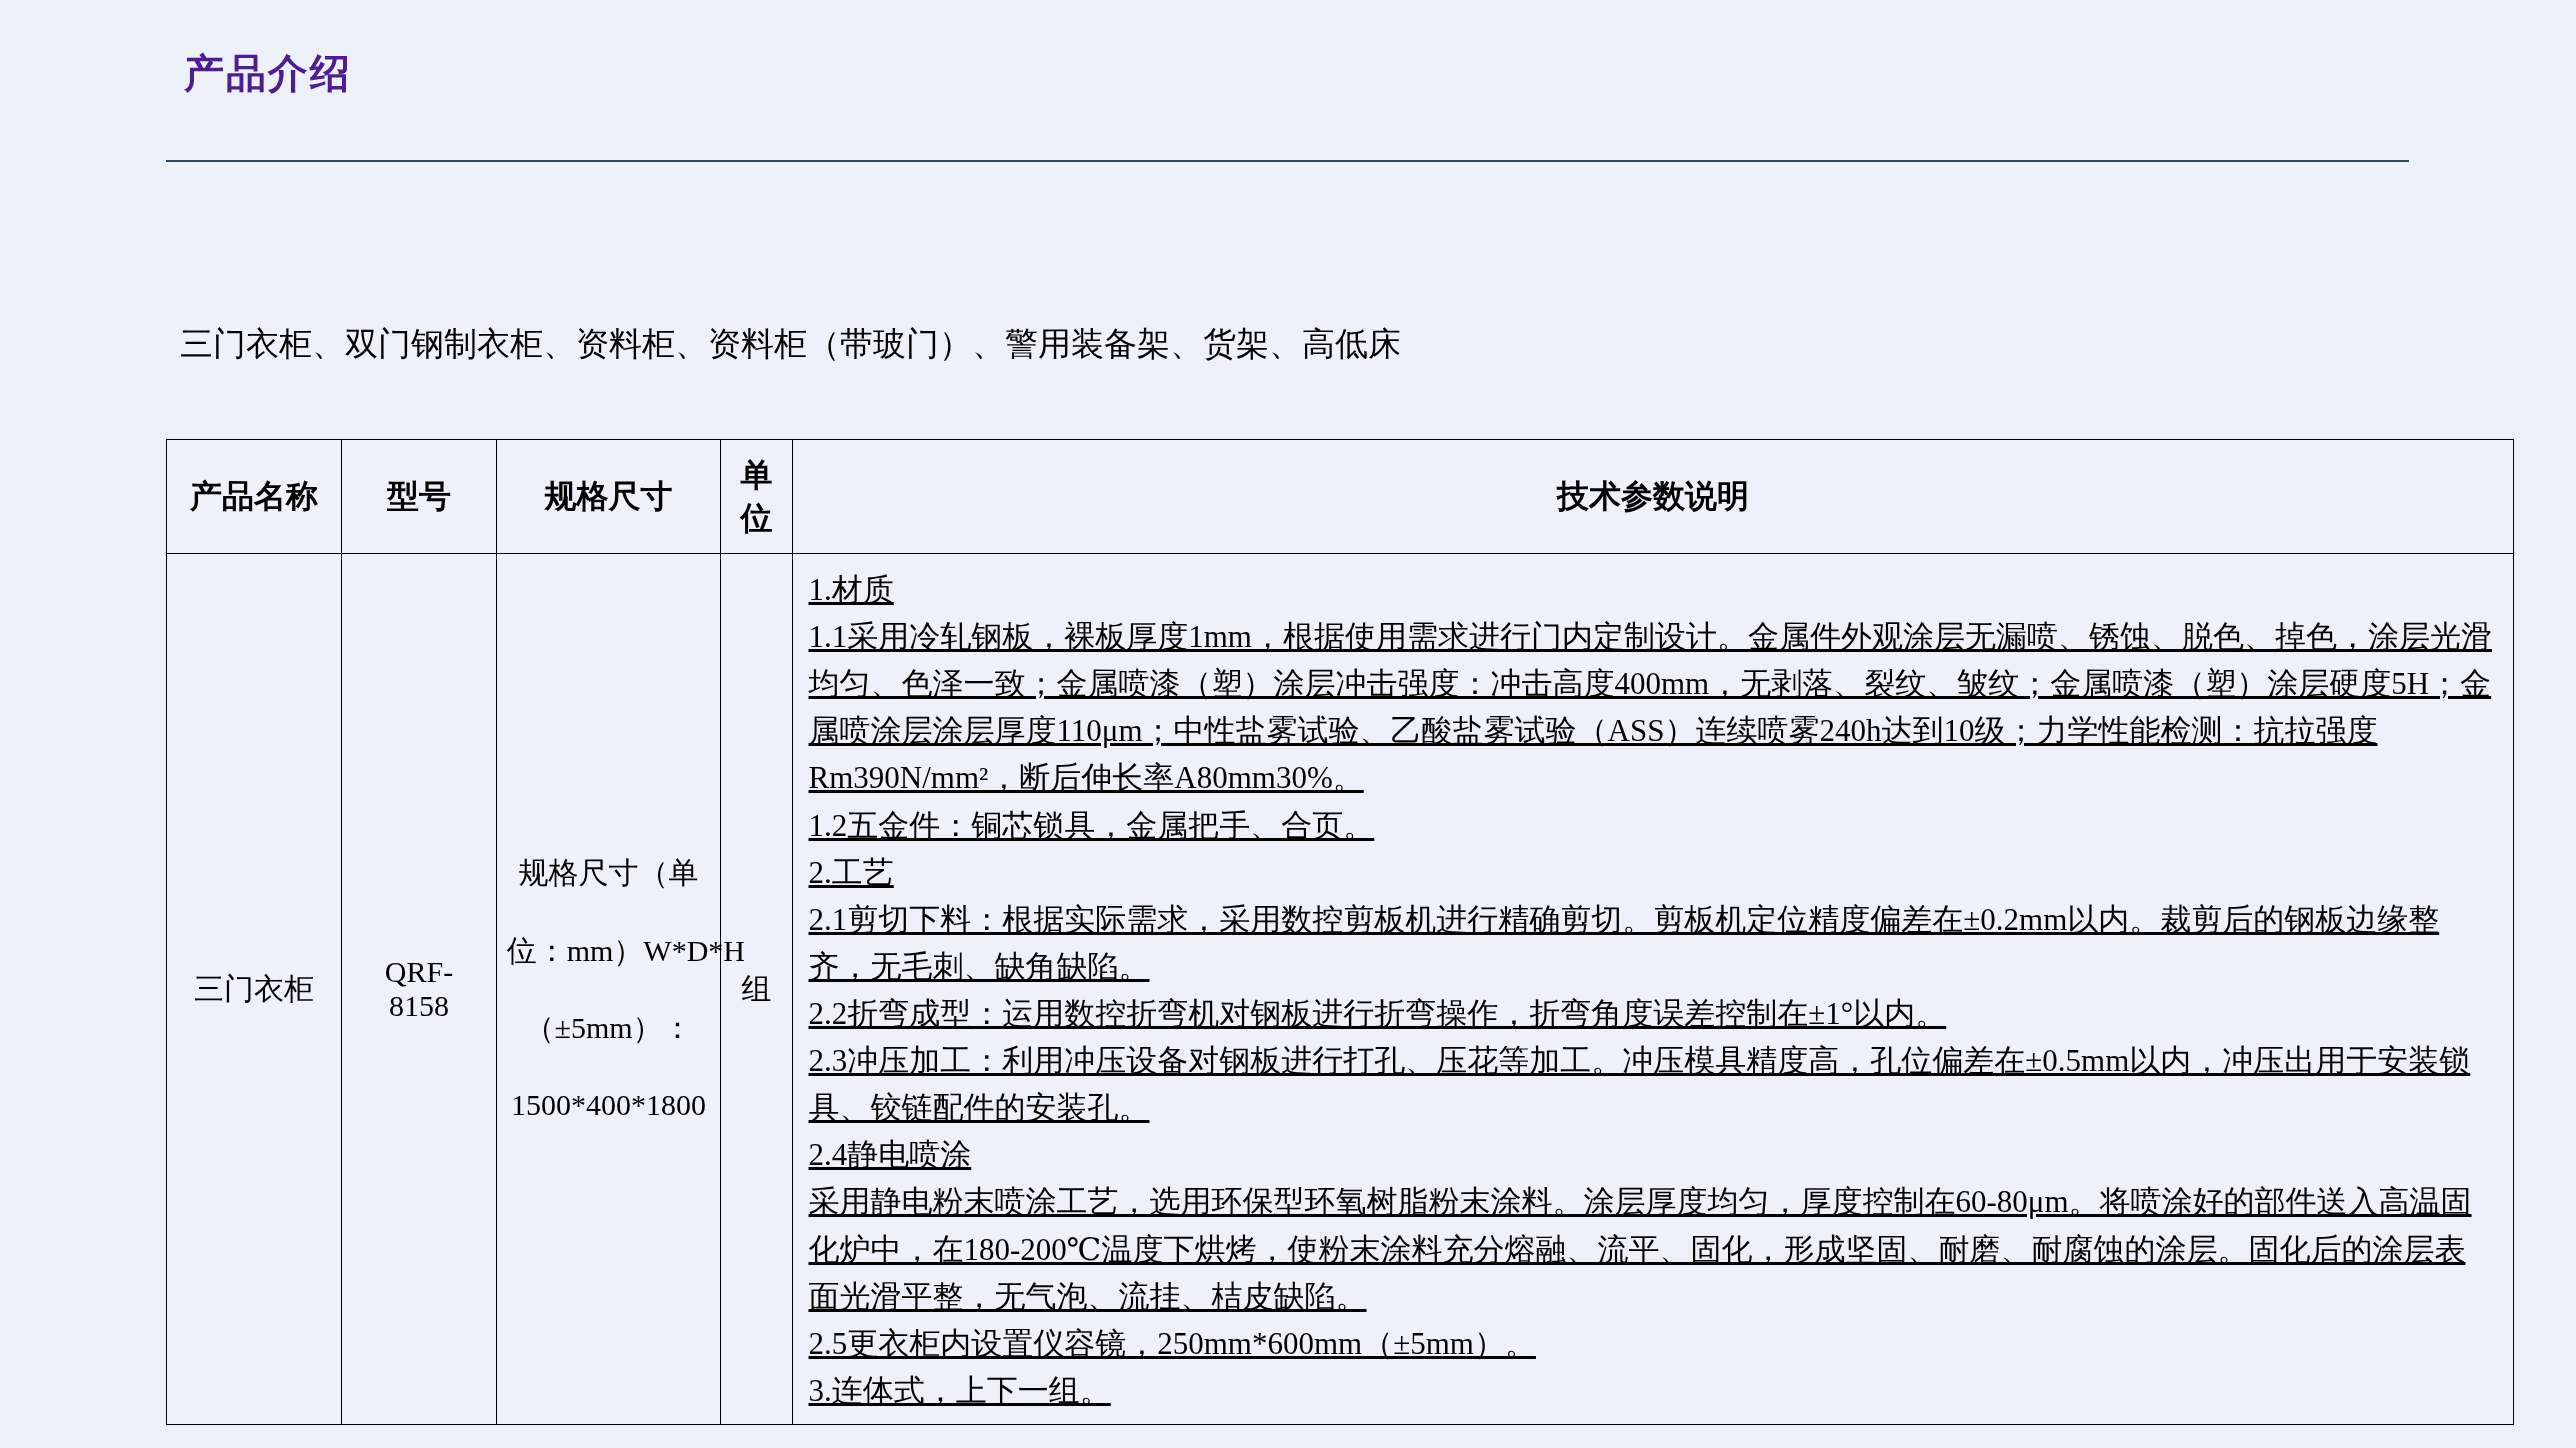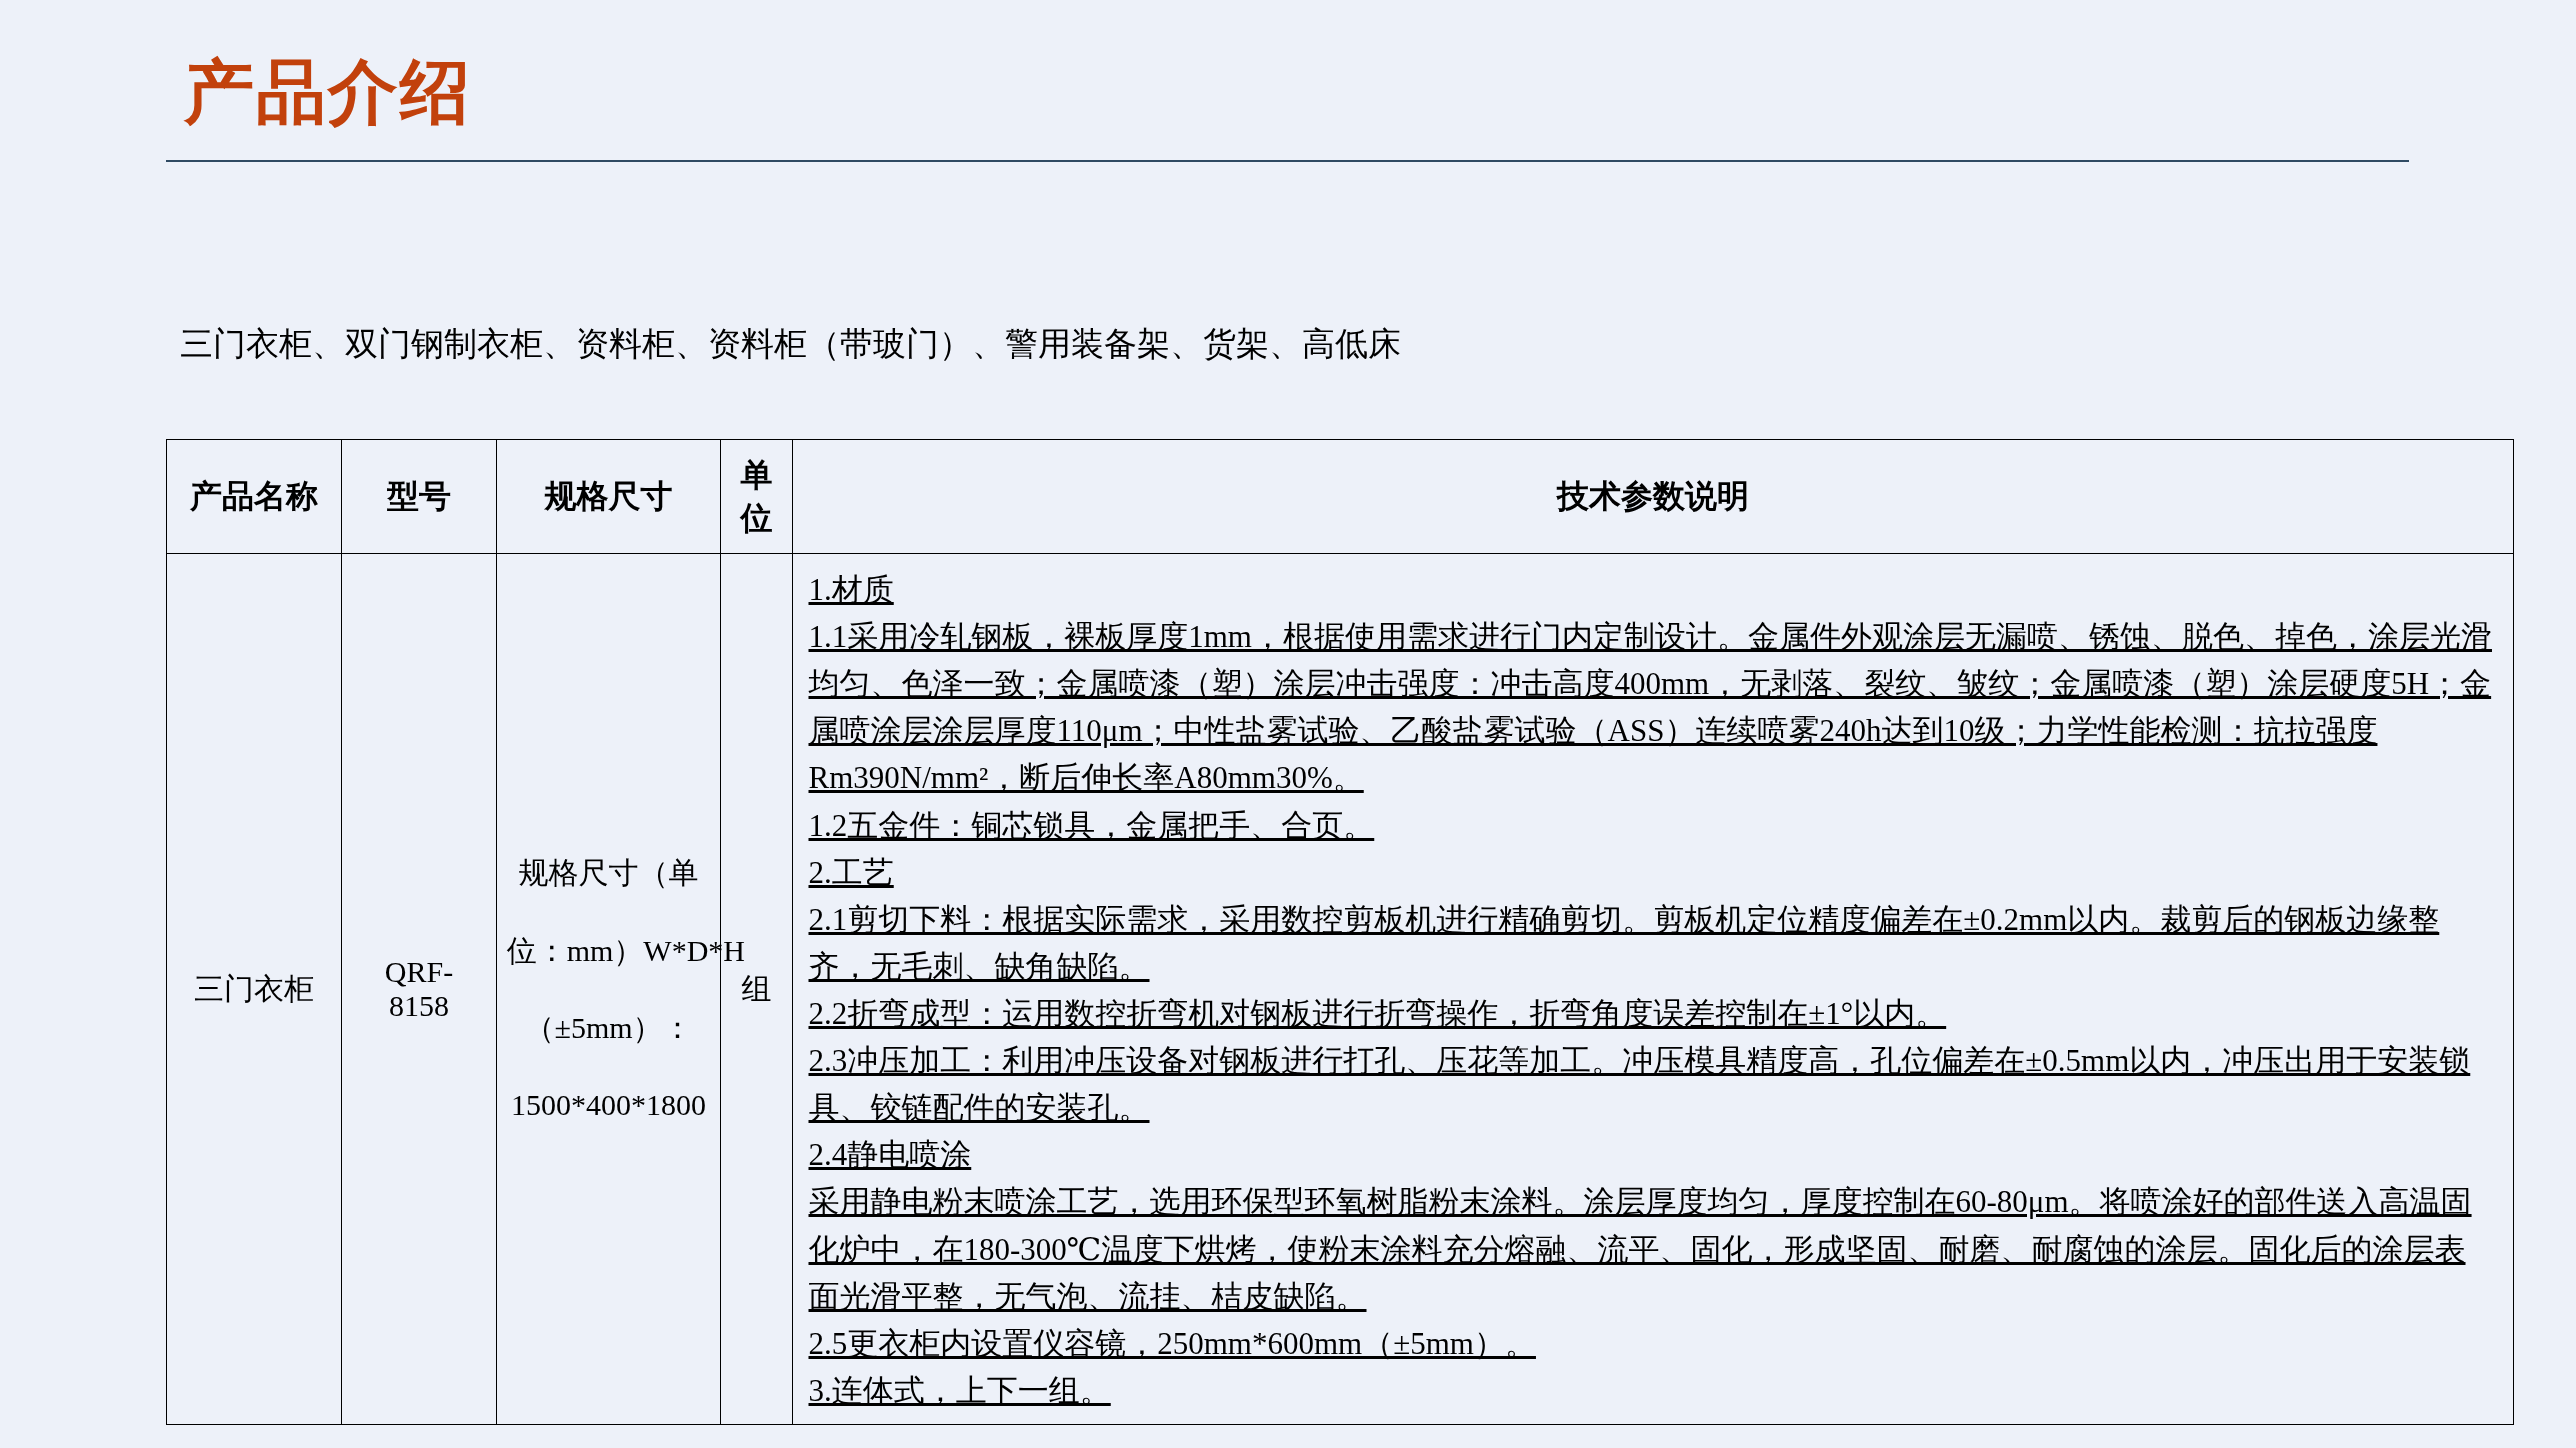--- a/index.html
+++ b/index.html
@@ -15,24 +15,24 @@
   .page {
     position: relative;
     width: 2576px;
     height: 1449px;
   }
   .page-title {
     position: absolute;
     left: 184px;
     top: 46px;
     font-family: "Liberation Sans", "DejaVu Sans", sans-serif;
-    font-size: 70px;
+    font-size: 40px;
     font-weight: 600;
     letter-spacing: 1.9px;
-    color: #c2410c;
+    color: #4c1d95;
   }
   .title-divider {
     position: absolute;
     left: 166px;
     top: 160px;
     width: 2243px;
     height: 1.9px;
     background: #2f4a63;
   }
   .intro-line {
@@ -149,21 +149,21 @@
         <td class="cell-center">组</td>
         <td class="cell-tech">
             <div class="tech-para">1.材质</div>
             <div class="tech-para">1.1采用冷轧钢板，裸板厚度1mm，根据使用需求进行门内定制设计。金属件外观涂层无漏喷、锈蚀、脱色、掉色，涂层光滑均匀、色泽一致；金属喷漆（塑）涂层冲击强度：冲击高度400mm，无剥落、裂纹、皱纹；金属喷漆（塑）涂层硬度5H；金属喷涂层涂层厚度110μm；中性盐雾试验、乙酸盐雾试验（ASS）连续喷雾240h达到10级；力学性能检测：抗拉强度Rm390N/mm²，断后伸长率A80mm30%。</div>
             <div class="tech-para">1.2五金件：铜芯锁具，金属把手、合页。</div>
             <div class="tech-para">2.工艺</div>
             <div class="tech-para">2.1剪切下料：根据实际需求，采用数控剪板机进行精确剪切。剪板机定位精度偏差在±0.2mm以内。裁剪后的钢板边缘整齐，无毛刺、缺角缺陷。</div>
             <div class="tech-para">2.2折弯成型：运用数控折弯机对钢板进行折弯操作，折弯角度误差控制在±1°以内。</div>
             <div class="tech-para">2.3冲压加工：利用冲压设备对钢板进行打孔、压花等加工。冲压模具精度高，孔位偏差在±0.5mm以内，冲压出用于安装锁具、铰链配件的安装孔。</div>
             <div class="tech-para">2.4静电喷涂</div>
-            <div class="tech-para">采用静电粉末喷涂工艺，选用环保型环氧树脂粉末涂料。涂层厚度均匀，厚度控制在60-80μm。将喷涂好的部件送入高温固化炉中，在180-300℃温度下烘烤，使粉末涂料充分熔融、流平、固化，形成坚固、耐磨、耐腐蚀的涂层。固化后的涂层表面光滑平整，无气泡、流挂、桔皮缺陷。</div>
+            <div class="tech-para">采用静电粉末喷涂工艺，选用环保型环氧树脂粉末涂料。涂层厚度均匀，厚度控制在60-80μm。将喷涂好的部件送入高温固化炉中，在180-200℃温度下烘烤，使粉末涂料充分熔融、流平、固化，形成坚固、耐磨、耐腐蚀的涂层。固化后的涂层表面光滑平整，无气泡、流挂、桔皮缺陷。</div>
             <div class="tech-para">2.5更衣柜内设置仪容镜，250mm*600mm（±5mm）。</div>
             <div class="tech-para">3.连体式，上下一组。</div>
           </td>
       </tr>
     </tbody>
   </table>
 
 </div>
 
 

